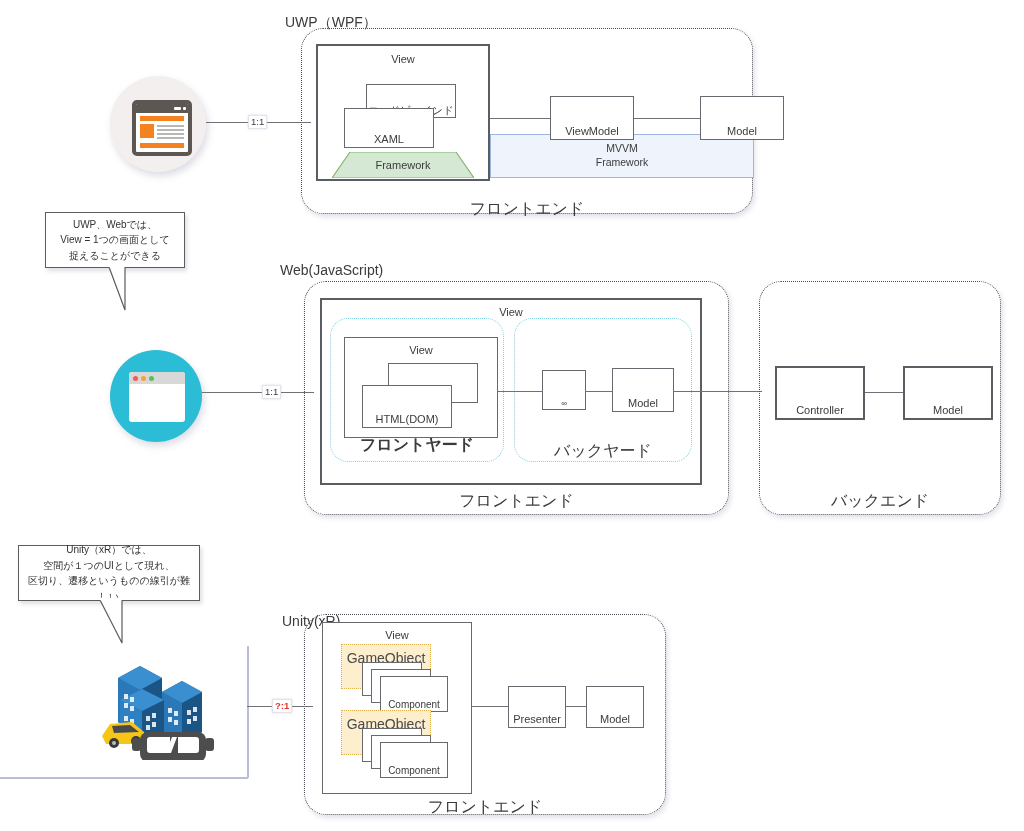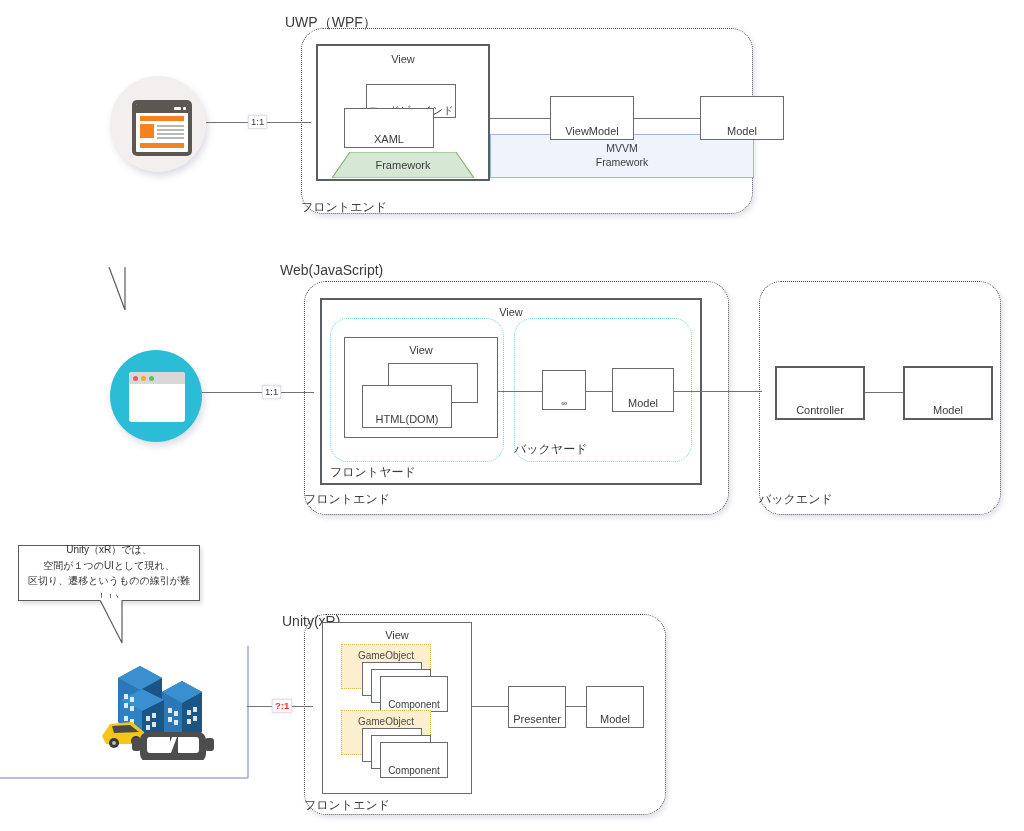--- a/index.html
+++ b/index.html
@@ -26,21 +26,22 @@
     justify-content:center;
     text-align:center;
     font-size:11px;
     color:#3b3b3b;
     line-height:1.25;
   }
   .solid-box.thick{border-width:2px;border-color:#5a5e62;}
   .group-label{
     position:absolute;
     left:0;right:0;
-    font-size:12px;
+    text-align:center;
+    font-size:16px;
     color:#3b3b3b;
   }
   .title-label{
     font-size:14px;
     color:#3b3b3b;
     white-space:nowrap;
   }
 
   
   .dash-round{
@@ -108,21 +109,21 @@
   .trapz{
     position:absolute;
     display:flex;align-items:center;justify-content:center;
     font-size:11px;color:#3b3b3b;
   }
 
   
   .go-zone{
     border:1.2px dotted #e0b24e;
     background:#fdeecd;
-    font-size:10px;
+    font-size:14px;
     color:#4a4a4a;
     text-align:center;
     padding-top:5px;
     box-sizing:border-box;
   }
 
   
   .icon-circle{
     border-radius:50%;
     box-shadow:2px 4px 7px rgba(140,140,170,.30);
@@ -212,36 +213,43 @@
             <div class="uwp-line"></div>
         </div>
       </div>
       <div class="uwp-bar" style="margin-top:3px;"></div>
     </div>
   </div>
 
   <div class="abs hline" style="left:206px;top:122px;width:105px;"></div>
   <div class="abs card-chip" style="left:248px;top:115px;">1:1</div>
 
+  <div class="abs callout" style="left:45px;top:212px;width:140px;height:56px;">
+    <div>
+      <div>UWP、Webでは、</div>
+      <div>View = 1つの画面として</div>
+      <div>捉えることができる</div>
+    </div>
+  </div>
   <svg class="callout-tail abs" style="left:95px;top:266px;width:50px;height:50px;">
     <polyline points="14,1 30,44 30,1" fill="#ffffff" stroke="#5c5c5c" stroke-width="1.2"></polyline>
     <line x1="14" y1="0" x2="30" y2="0" stroke="#ffffff" stroke-width="2.4"></line>
   </svg>
 
   <div class="abs title-label" style="left:280px;top:262px;text-align:right;">Web(JavaScript)</div>
 
   <div class="abs dash-round shadow" style="left:304px;top:281px;width:425px;height:234px;"></div>
   <div class="abs group-label" style="left:304px;top:491px;width:425px;">フロントエンド</div>
 
   <div class="abs solid-box thick" style="left:320px;top:298px;width:382px;height:187px;align-items:flex-start;padding-top:6px;">
     <span>View</span>
   </div>
 
   <div class="abs dash-round cyan" style="left:330px;top:318px;width:174px;height:144px;"></div>
-  <div class="abs group-label" style="left:330px;top:464px;width:174px;">フロントヤード</div>
+  <div class="abs group-label" style="left:330px;top:435px;width:174px;font-weight:bold;">フロントヤード</div>
 
   <div class="abs dash-round cyan" style="left:514px;top:318px;width:178px;height:144px;"></div>
   <div class="abs group-label" style="left:514px;top:441px;width:178px;">バックヤード</div>
 
   <div class="abs solid-box" style="left:344px;top:337px;width:154px;height:101px;align-items:flex-start;padding-top:6px;">
     <span>View</span>
   </div>
 
   <div class="abs solid-box" style="left:388px;top:363px;width:90px;height:40px;">
     <span>CSS</span>

